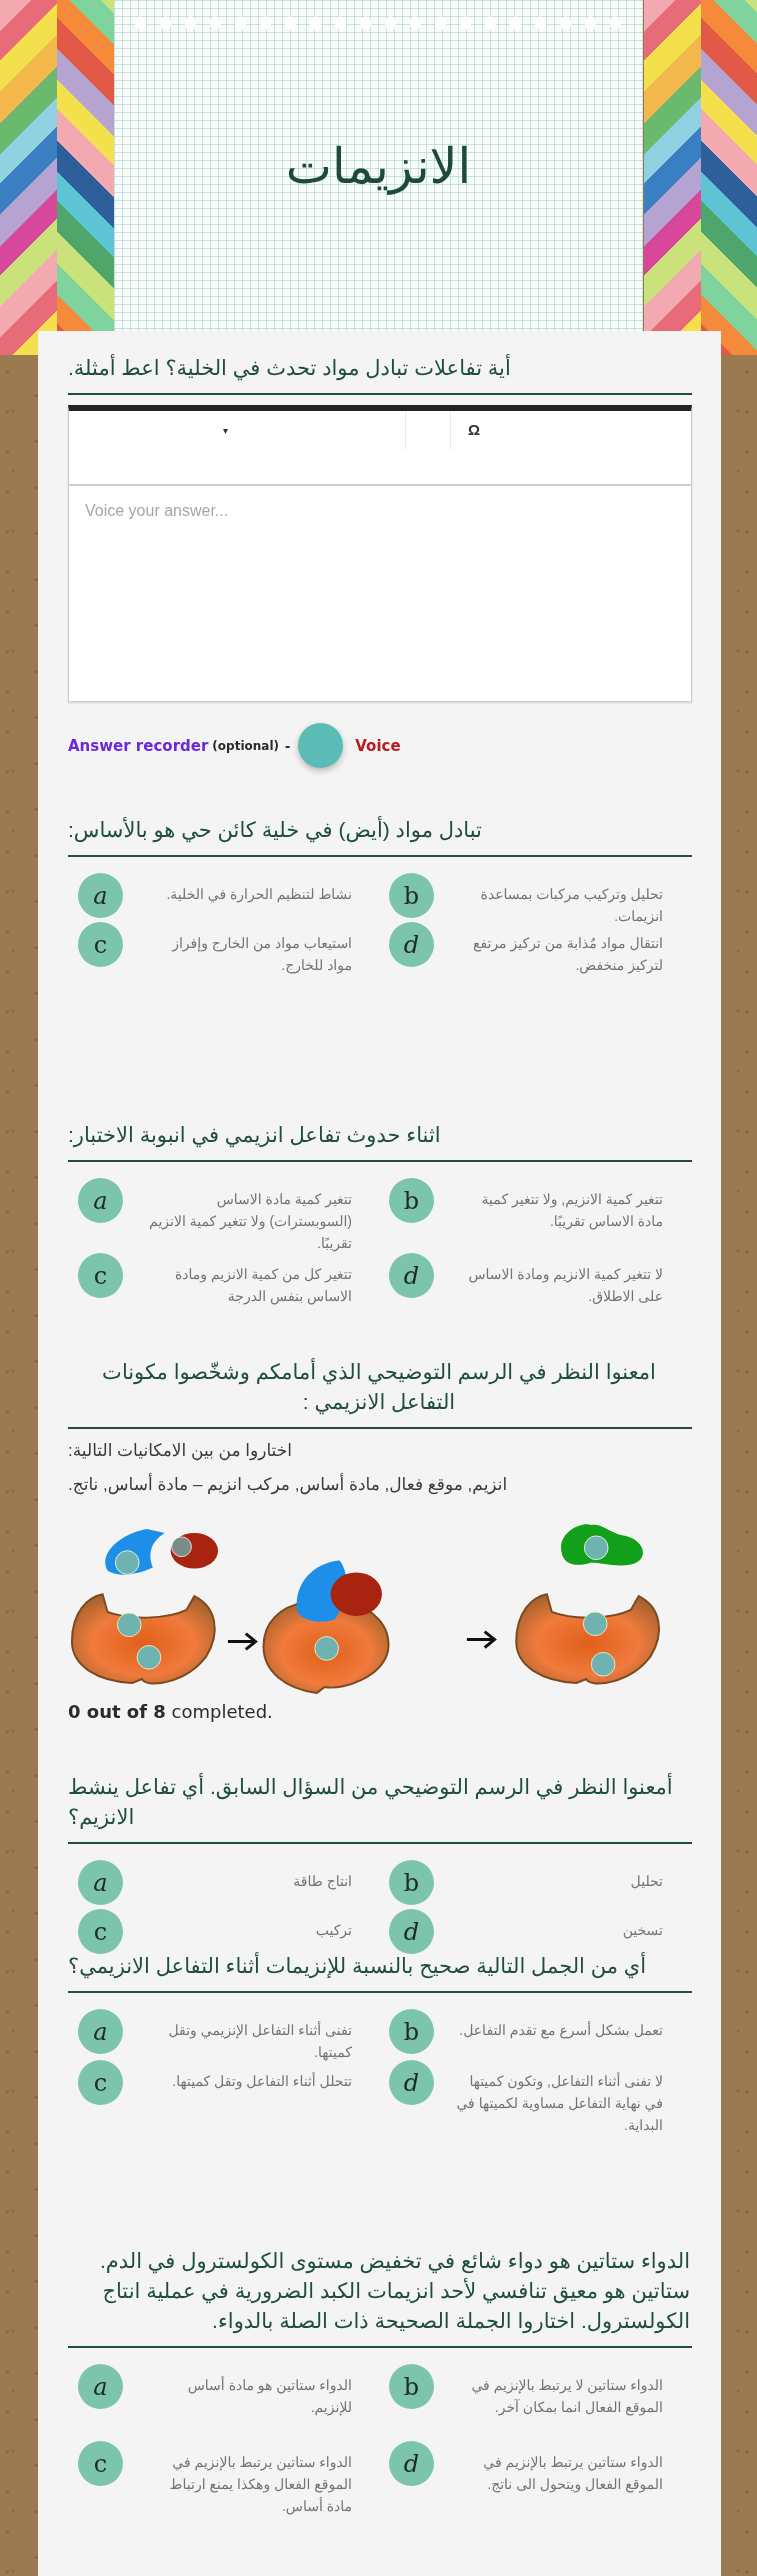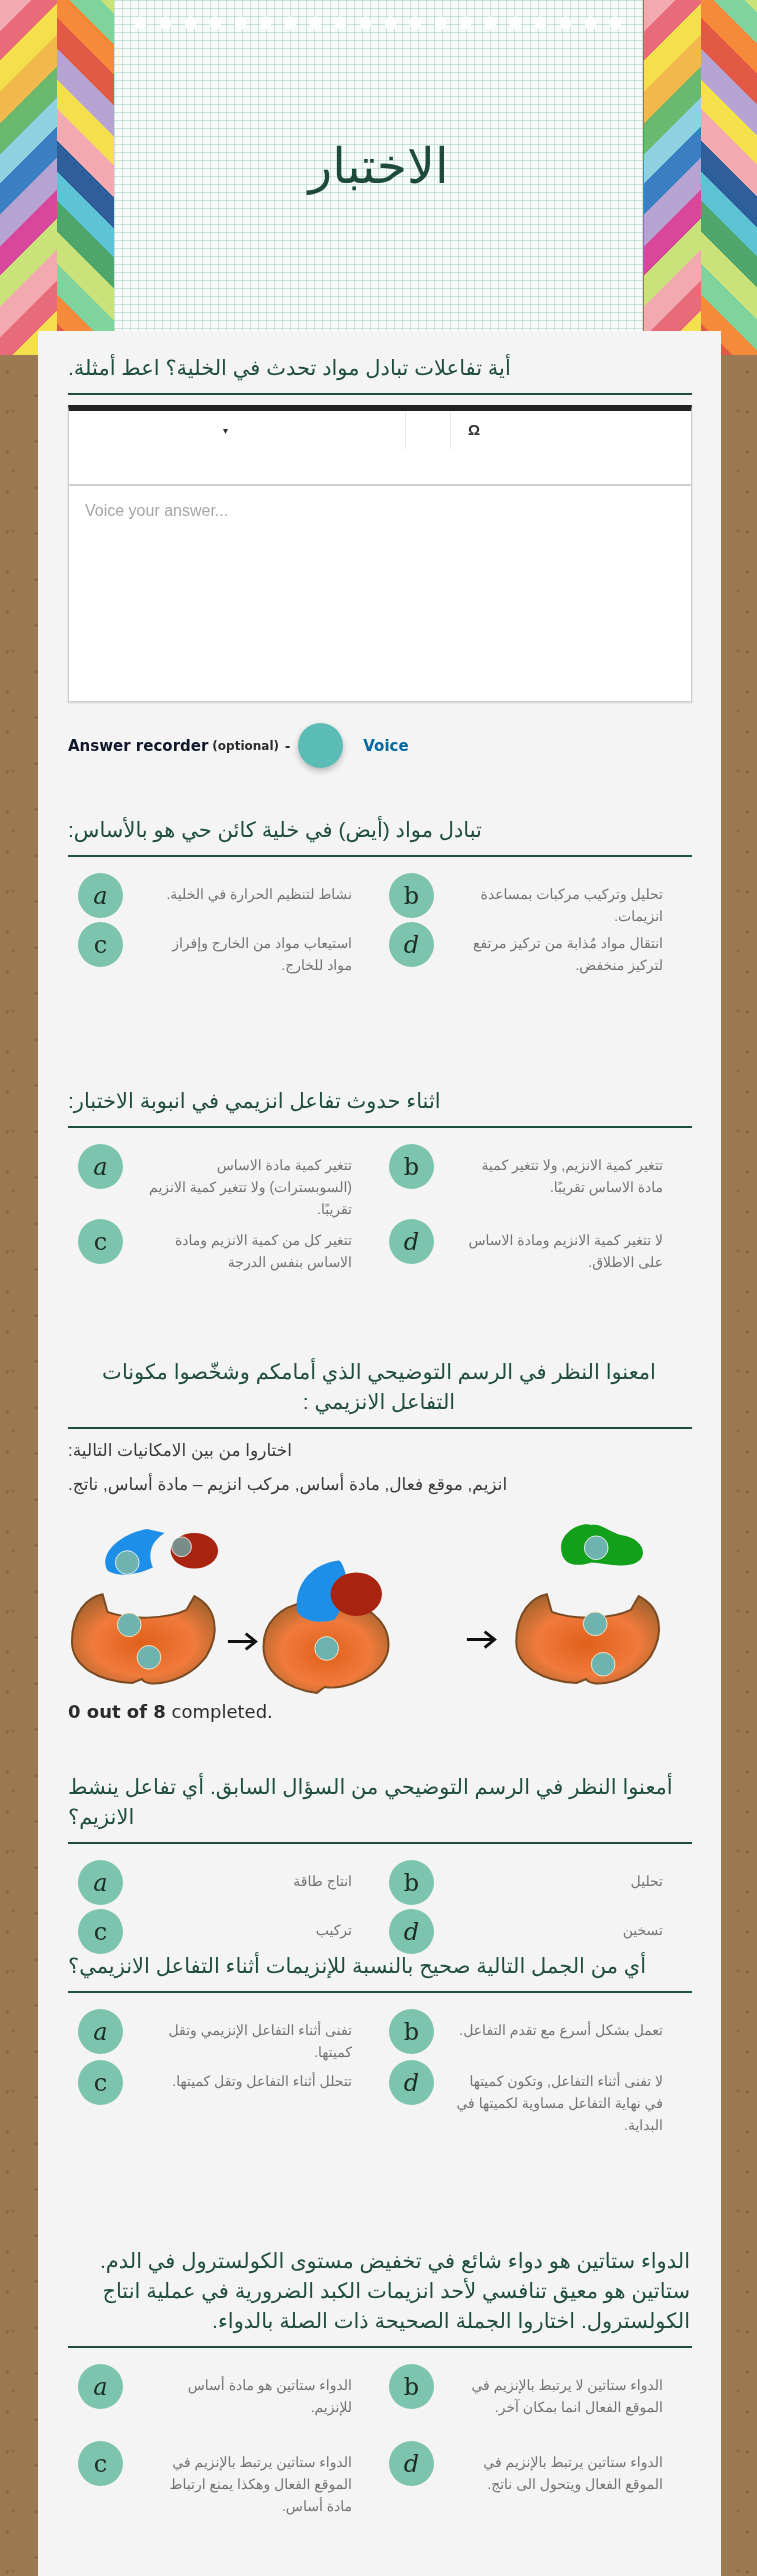--- a/index.html
+++ b/index.html
@@ -79,26 +79,26 @@
     box-shadow: 0 1px 2px rgba(0,0,0,0.15);
   }
   .editor-toolbar { height: 75px; position: relative; border-bottom: 2px solid #d0d0d0; }
   .tb-dropdown { position: absolute; left: 0; top: 0; width: 336px; height: 39px; }
   .tb-caret { position: absolute; left: 154px; top: 14px; font-size: 10px; color: #333; }
   .tb-sep1 { position: absolute; left: 336px; top: 0; width: 1px; height: 39px; background: #ececec; }
   .tb-sep2 { position: absolute; left: 381px; top: 0; width: 1px; height: 39px; background: #ececec; }
   .tb-omega { position: absolute; left: 399px; top: 10px; font-size: 15px; font-weight: bold; color: #333; }
   .editor-body { height: 215px; padding: 16px 16px; color: #a6a6a6; font-size: 16px; }
   .recorder { margin-top: 22px; height: 43px; display: flex; align-items: center; }
-  .rec-label { font-family: "DejaVu Sans", sans-serif; font-weight: bold; font-size: 15px; color: #0f172a; }
+  .rec-label { font-family: "DejaVu Sans", sans-serif; font-weight: bold; font-size: 15px; color: #6d28d9; }
   .rec-opt { font-family: "DejaVu Sans", sans-serif; font-weight: bold; font-size: 12px; color: #2b2b2b; margin-left: 4px; }
   .rec-dash { font-weight: bold; color: #2b2b2b; margin: 0 6px; }
   .rec-btn { width: 45px; height: 45px; border-radius: 50%; background: #5bbcb5;
     box-shadow: 0 3px 6px rgba(0,0,0,0.25); margin: 0 8px 0 2px; }
-  .rec-voice { font-family: "DejaVu Sans", sans-serif; font-weight: bold; font-size: 15px; color: #0369a1; margin-left: 12px; }
+  .rec-voice { font-family: "DejaVu Sans", sans-serif; font-weight: bold; font-size: 15px; color: #b91c1c; margin-left: 4px; }
 
   .opts { position: relative; margin-top: 16px; }
   .opt { position: absolute; width: 312px; display: flex; align-items: flex-start; }
   .opt .badge {
     width: 45px; height: 45px; border-radius: 50%; background: #7cc4ae;
     display: flex; align-items: center; justify-content: center;
     font-family: "DejaVu Serif", serif; font-size: 24px; color: #1e2a26; flex: 0 0 45px;
   }
   .opt .badge.it { font-style: italic; }
   .opt .txt {
@@ -118,21 +118,21 @@
   <div class="chevron l">
     <div class="half a"></div>
       <div class="half b"></div>
   </div>
   <div class="grid-paper"></div>
   <div class="holes"></div>
   <div class="chevron r">
     <div class="half a"></div>
       <div class="half b"></div>
   </div>
-  <div class="page-title">الاختبار</div>
+  <div class="page-title">الانزيمات</div>
 </div>
 
 <div class="card">
 
   <div class="q" style="top:22px;">
     <div class="q-title" style="text-align:left;">أية تفاعلات تبادل مواد تحدث في الخلية؟ اعط أمثلة.</div>
     <div class="q-rule"></div>
     <div class="editor">
       <div class="editor-toolbar">
         <div class="tb-dropdown">
@@ -170,21 +170,21 @@
         <div class="txt">استيعاب مواد من الخارج وإفراز مواد للخارج.</div>
       </div>
       <div class="opt" style="left:321px; top:49px;">
         <div class="badge it">d</div>
         <div class="txt">انتقال مواد مُذابة من تركيز مرتفع لتركيز منخفض.</div>
       </div>
     </div>
   </div>
 
   <div class="q" style="top:755px;">
-    <div class="q-title" style="text-align:left;">اثناء حدوث تفاعل انزيمي في انبوبة الاختبار:</div>
+    <div class="q-title" style="text-align:left;margin-top:34px;">اثناء حدوث تفاعل انزيمي في انبوبة الاختبار:</div>
     <div class="q-rule"></div>
     <div class="opts" style="height:148px;">
       <div class="opt" style="left:10px; top:0;">
         <div class="badge it">a</div>
         <div class="txt">تتغير كمية مادة الاساس (السوبسترات) ولا تتغير كمية الانزيم تقريبًا.</div>
       </div>
       <div class="opt" style="left:321px; top:0;">
         <div class="badge">b</div>
         <div class="txt">تتغير كمية الانزيم, ولا تتغير كمية مادة الاساس تقريبًا.</div>
       </div>

